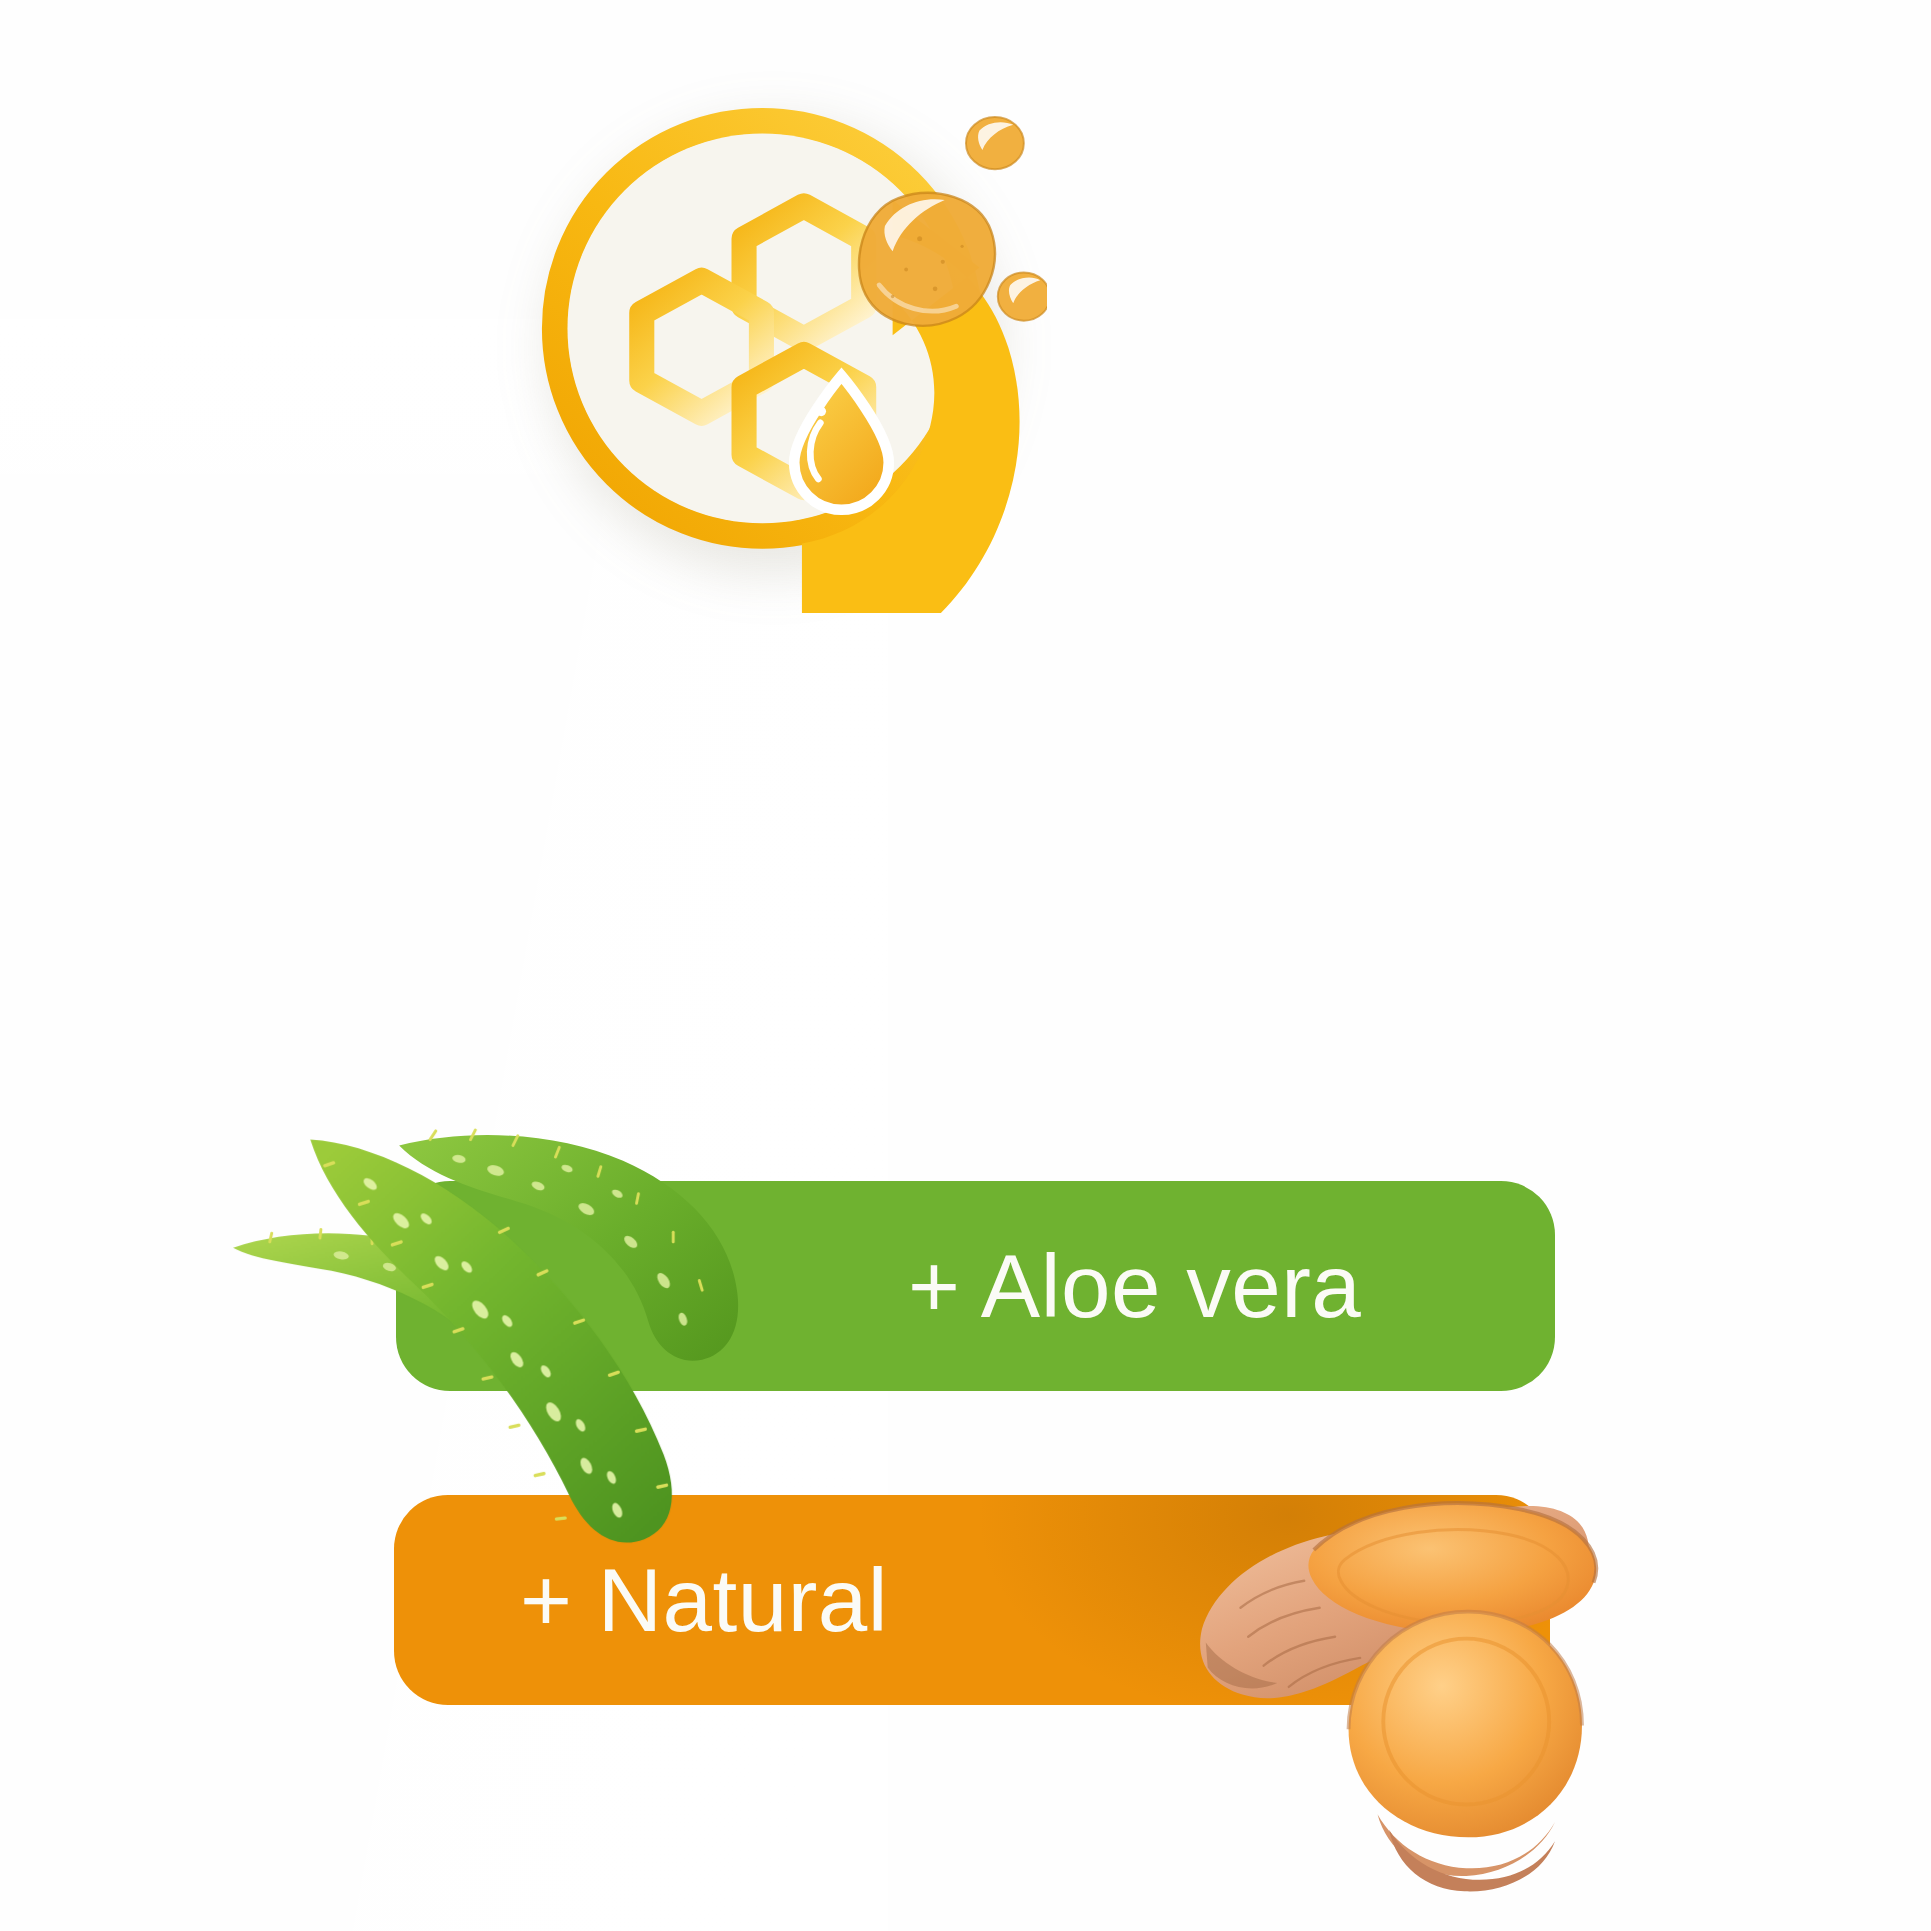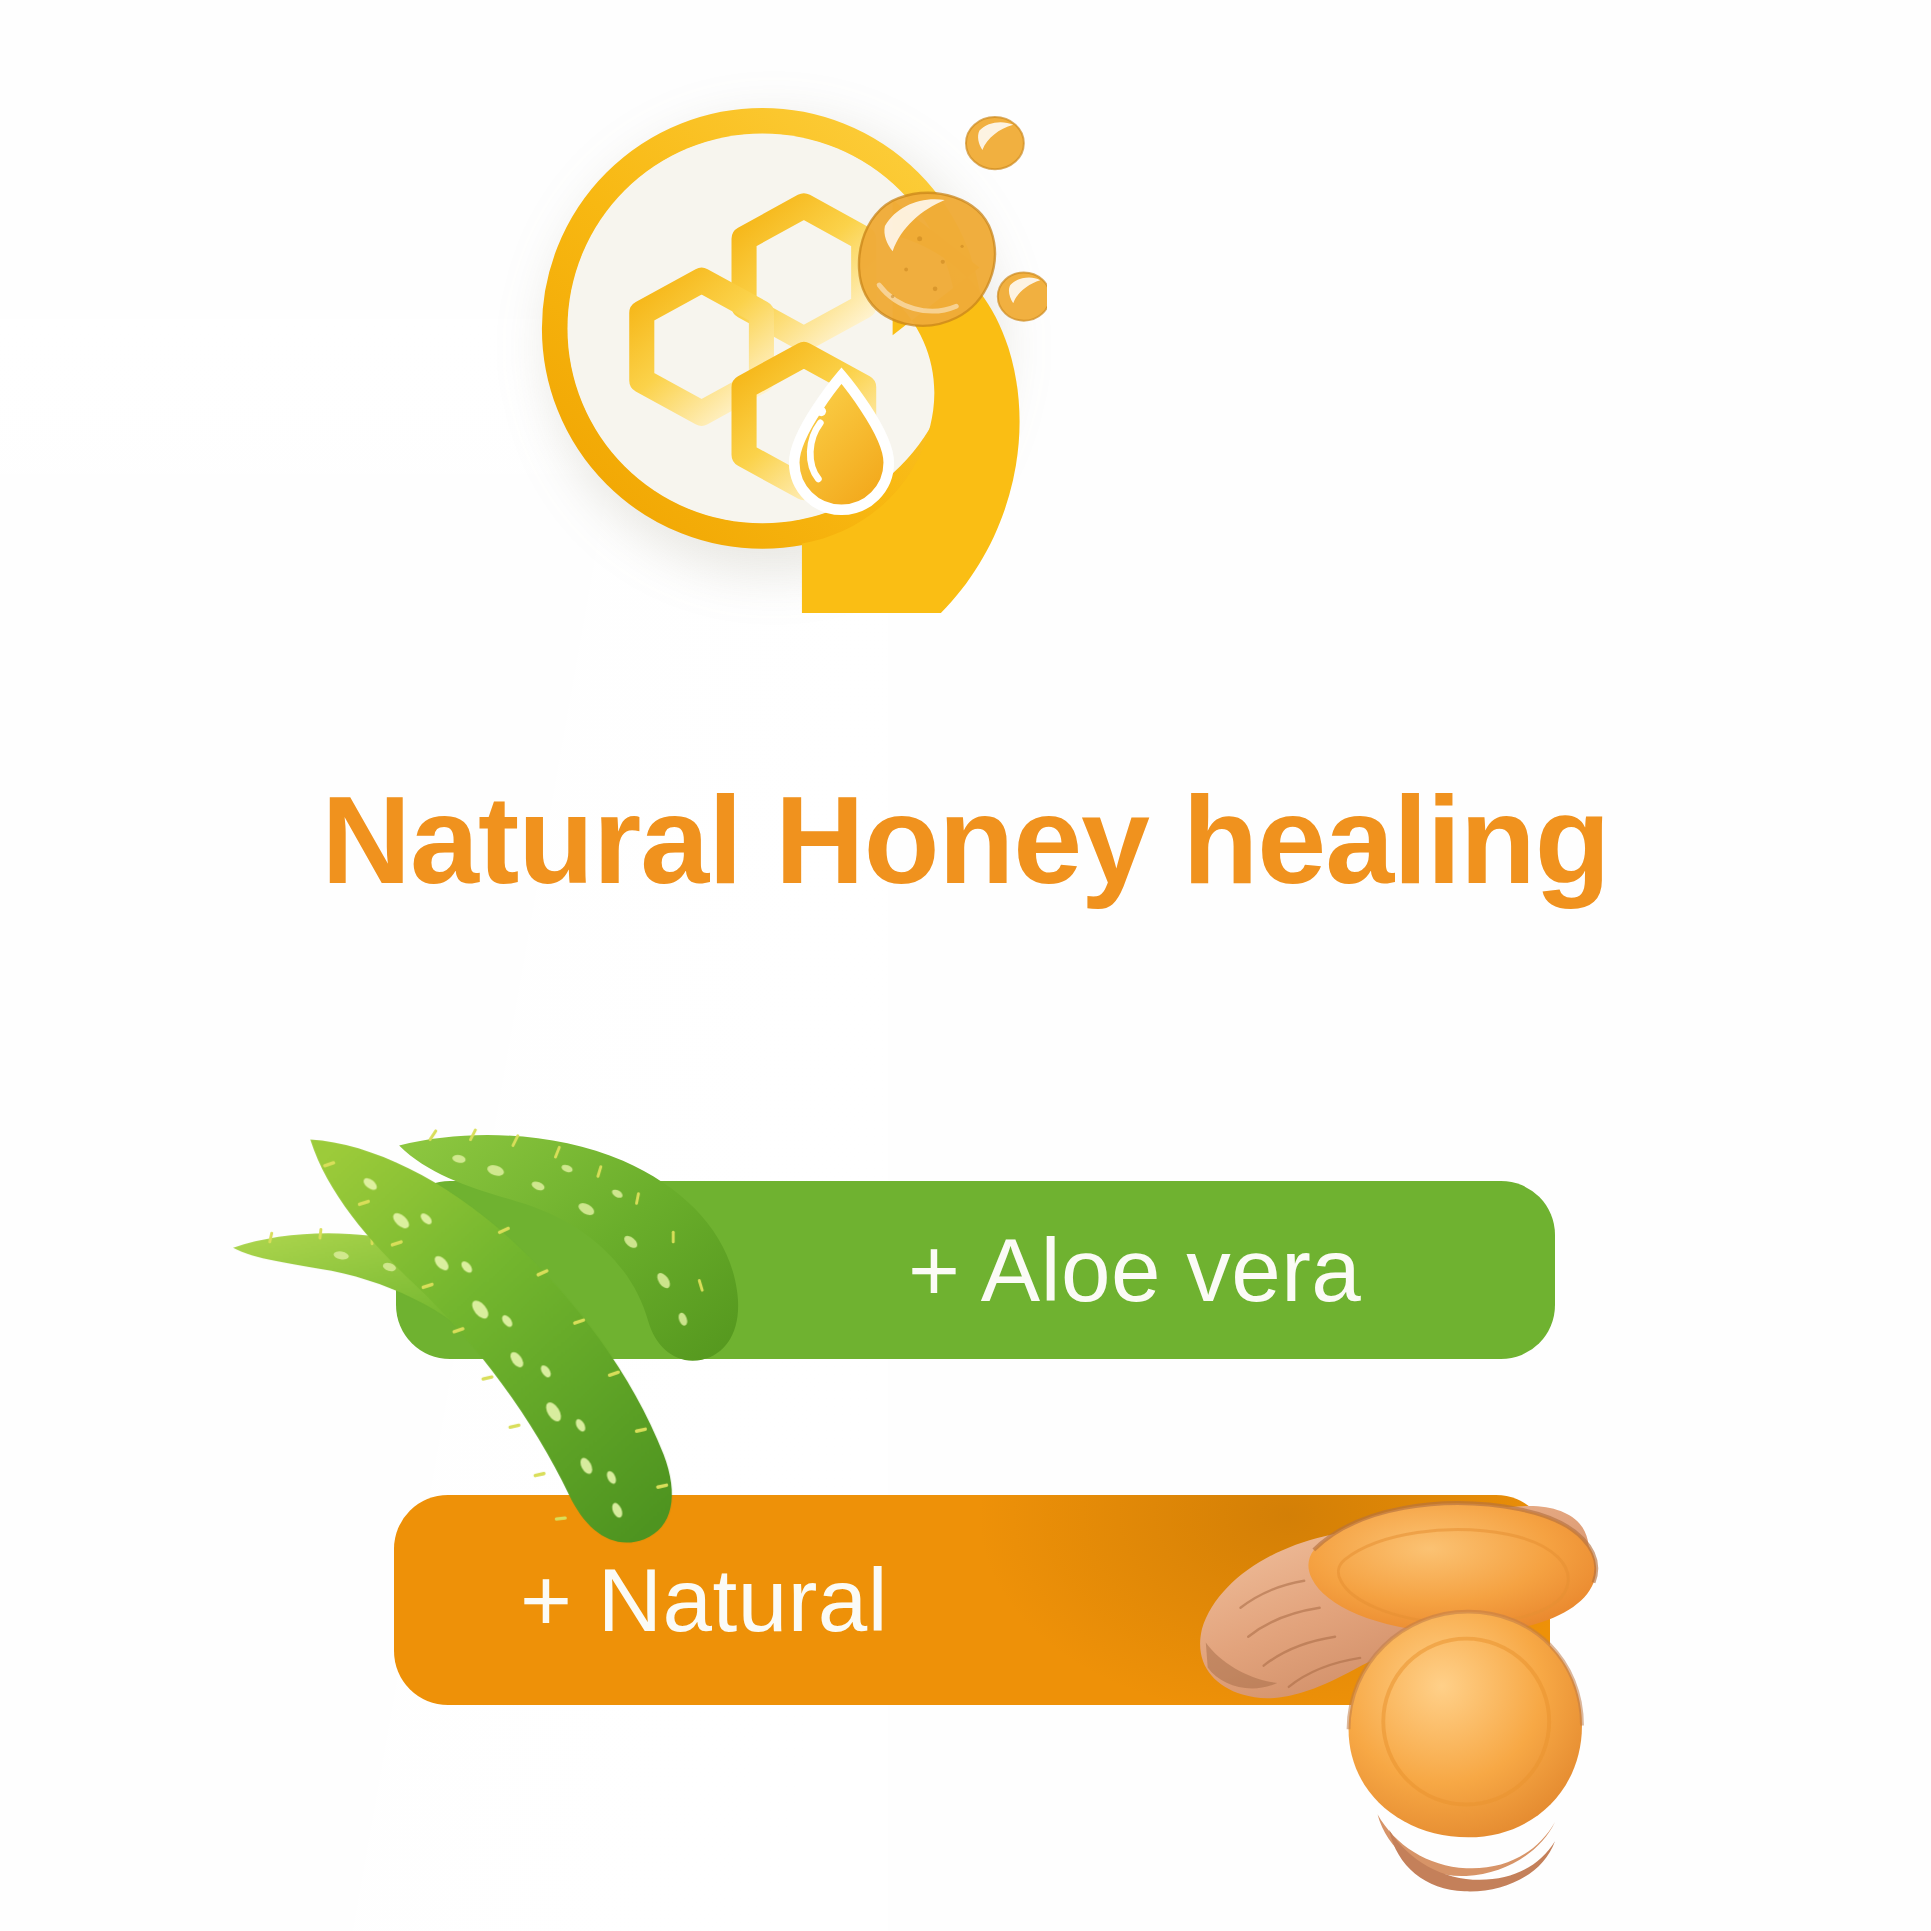--- a/index.html
+++ b/index.html
@@ -93,21 +93,21 @@
     color: #fbfbf6;
     font-size: 89px;
     font-weight: normal;
     letter-spacing: 0.5px;
     white-space: nowrap;
   }
   #pill-aloe {
     left: 396px;
     top: 1181px;
     width: 1159px;
-    height: 178px;
+    height: 210px;
     border-radius: 54px;
     background: #6FB230;
     padding-left: 512px;
   }
   #pill-turmeric {
     left: 394px;
     top: 1495px;
     width: 1156px;
     height: 210px;
     border-radius: 54px;
@@ -336,21 +336,20 @@
       </g>
 
       <g>
         <ellipse cx="516" cy="212" rx="27" ry="25" fill="#F1B040"></ellipse>
         <ellipse cx="516" cy="212" rx="27" ry="25" fill="none" stroke="#CD8A1E" stroke-width="2" opacity="0.7"></ellipse>
         <path d="M 502 200 C 509 192 524 190 533 195 C 520 199 509 208 505 219 C 501 213 499 205 502 200 Z" fill="#FFFFFF" opacity="0.85"></path>
       </g>
     </svg>
   </div>
 
-  <div id="headline">Natural Honey healing</div>
 
   <div class="pill" id="pill-aloe">
     <span>+ Aloe vera</span>
   </div>
 
   <div class="pill" id="pill-turmeric">
     <span>+ Natural</span>
   </div>
   <div id="turmeric-pill-shade"></div>
 

